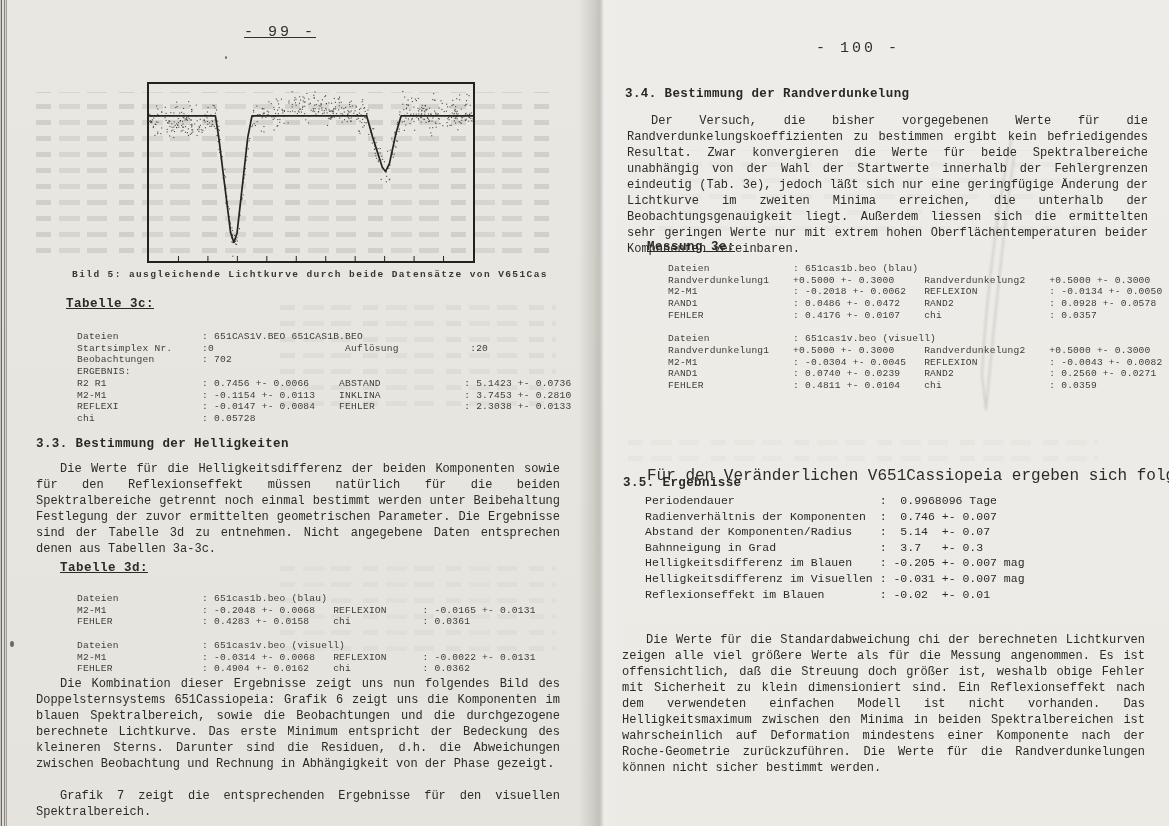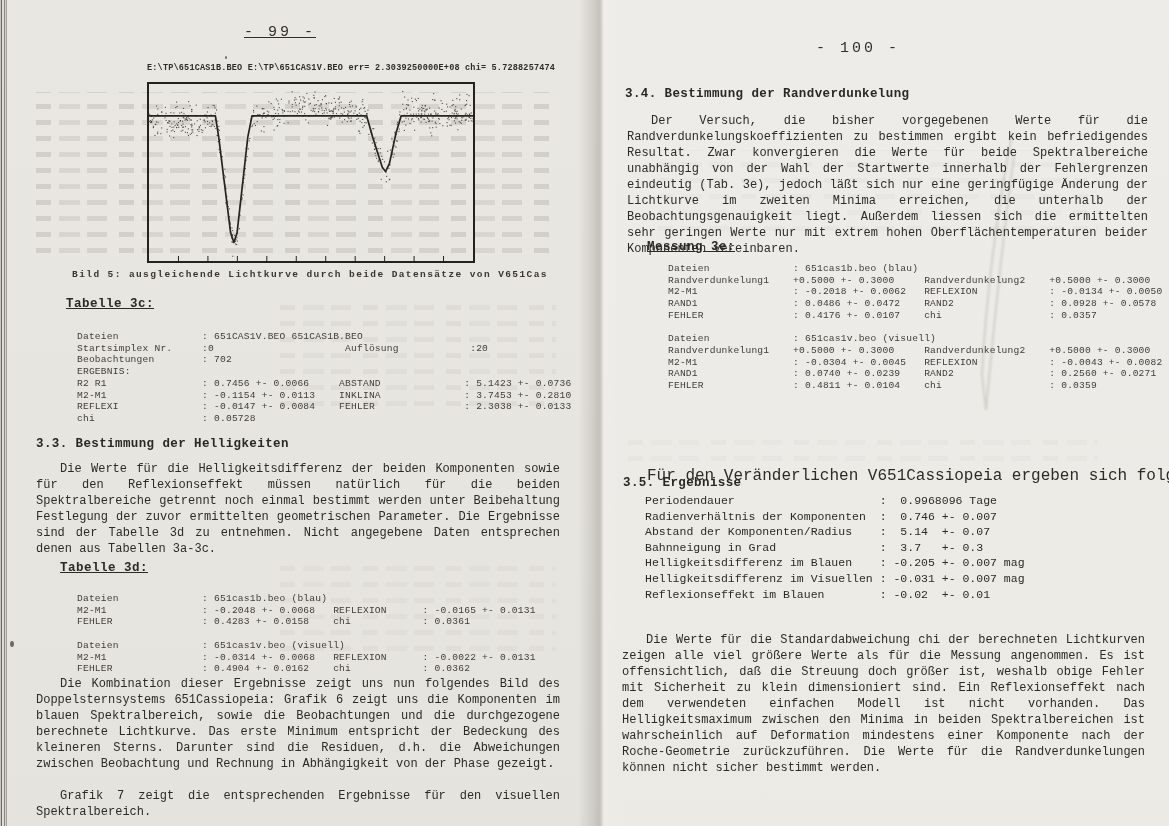--- a/index.html
+++ b/index.html
@@ -41,21 +41,20 @@
 
 <div class="stage">
 
   <div class="page page-left">
     <div class="ghost" style="left:36px;top:92px;width:520px;height:170px;opacity:.5;"></div>
     <div class="ghost" style="left:280px;top:300px;width:276px;height:115px;opacity:.22;"></div>
     <div class="ghost" style="left:280px;top:560px;width:276px;height:100px;opacity:.16;"></div>
 
     <div class="abs z2 pagenum" style="left:180px;top:24px;width:200px;text-decoration:underline;">- 99 -</div>
 
-    <div class="abs z2 fig-title" style="left:147px;top:63px;">E:\TP\651CAS1B.BEO E:\TP\651CAS1V.BEO err= 2.3039250000E+08 chi= 5.7288257474</div>
 
     <div class="abs z2 plot-wrap" style="left:147px;top:82px;width:328px;height:181px;box-sizing:border-box;">
       <svg id="lc-svg" width="324" height="177" viewBox="0 0 324 177">
           <rect x="116.3" y="32.7" width="1.1" height="1.1" fill="#35332e" opacity="0.85"></rect>
           <rect x="97.5" y="72.0" width="1.1" height="1.1" fill="#35332e" opacity="0.85"></rect>
           <rect x="165.1" y="27.1" width="1.1" height="1.1" fill="#35332e" opacity="0.85"></rect>
           <rect x="80.4" y="139.0" width="1.1" height="1.1" fill="#35332e" opacity="0.85"></rect>
           <rect x="310.1" y="10.4" width="1.1" height="1.1" fill="#35332e" opacity="0.85"></rect>
           <rect x="171.6" y="19.9" width="1.1" height="1.1" fill="#35332e" opacity="0.85"></rect>
           <rect x="275.3" y="27.3" width="1.1" height="1.1" fill="#35332e" opacity="0.85"></rect>

